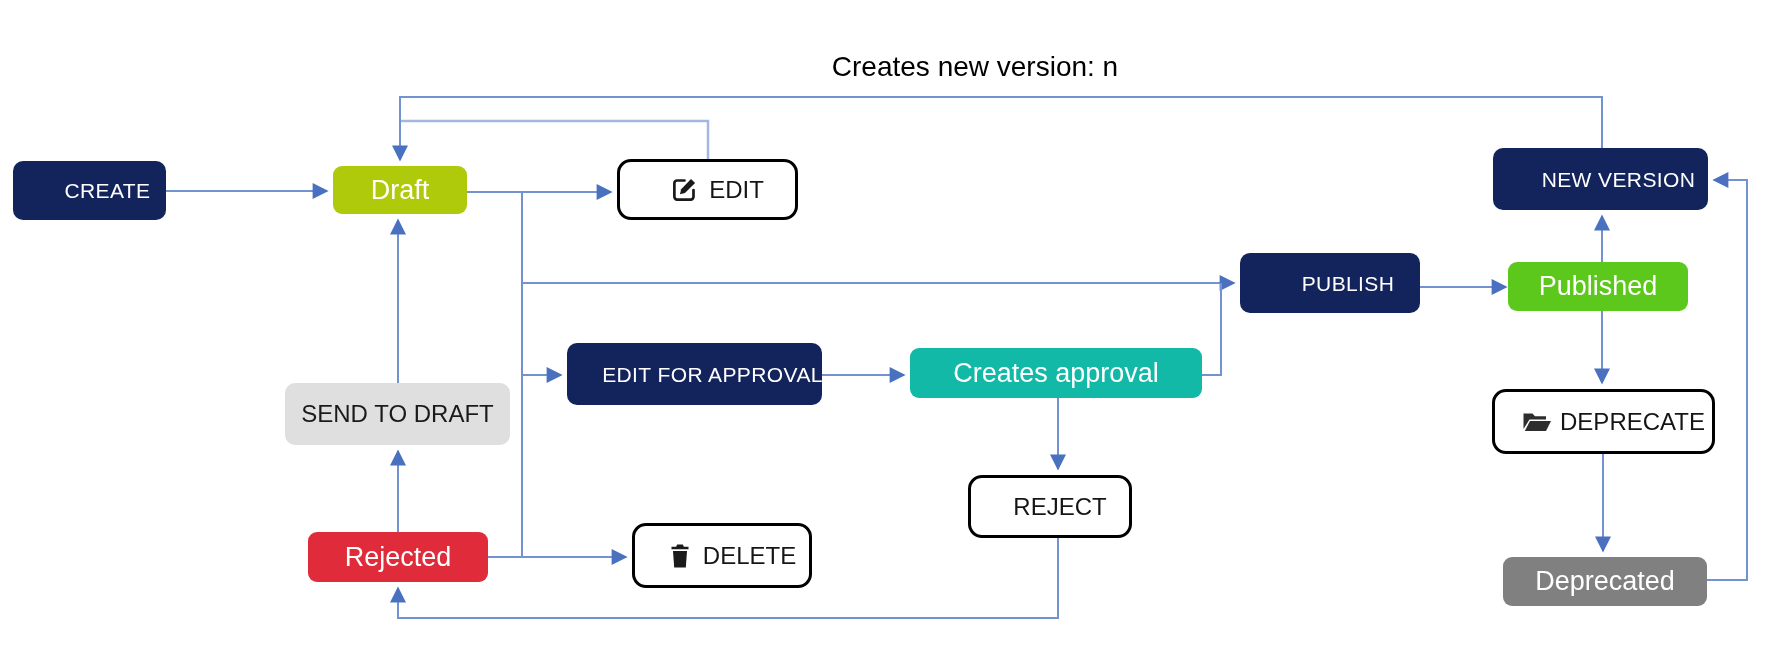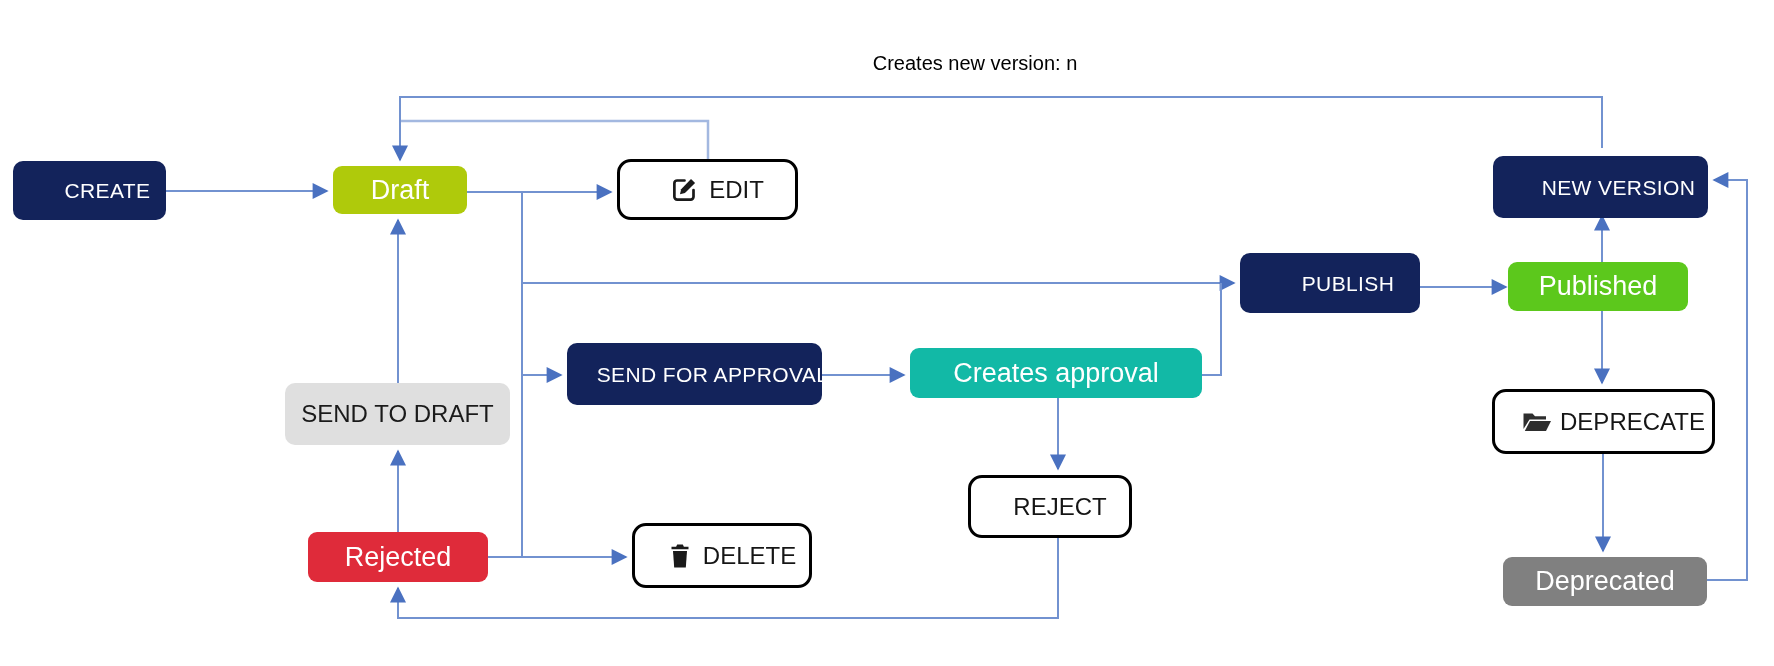--- a/index.html
+++ b/index.html
@@ -19,21 +19,21 @@
            font-size:24px;gap:11px;padding-left:20px;}
   .state{color:#ffffff;border-radius:9px;font-size:27px;justify-content:center;}
   .state-lime{background:#afca0b;}
   .state-green{background:#5cc81c;}
   .state-teal{background:#12b9a6;}
   .state-red{background:#df2b3a;}
   .state-gray{background:#808080;}
   .neutral{background:#dfdfdf;color:#1a1a1a;border-radius:10px;font-size:24px;}
   .annotation{
     position:absolute;left:780px;top:52px;width:390px;text-align:center;
-    font-size:20px;color:#000000;line-height:1.1;
+    font-size:28px;color:#000000;line-height:1.1;
   }
   .icon{display:inline-flex;align-items:center;justify-content:center;}
   .icon svg{display:block;}
 </style>
 </head>
 <body>
 
 <div class="canvas">
 
   <svg class="edges" viewBox="0 0 1774 666">
@@ -84,26 +84,26 @@
   </div>
 
   <div class="node navy" style="left:1240px;top:253px;width:180px;height:60px">
     <span>PUBLISH</span>
   </div>
 
   <div class="node state state-green" style="left:1508px;top:262px;width:180px;height:49px">
     <span>Published</span>
   </div>
 
-  <div class="node navy" style="left:1493px;top:156px;width:215px;height:62px">
+  <div class="node navy" style="left:1493px;top:148px;width:215px;height:62px">
     <span>NEW VERSION</span>
   </div>
 
   <div class="node navy" style="left:567px;top:343px;width:255px;height:62px">
-    <span>SEND FOR APPROVAL</span>
+    <span>EDIT FOR APPROVAL</span>
   </div>
 
   <div class="node state state-teal" style="left:910px;top:348px;width:292px;height:50px">
     <span>Creates approval</span>
   </div>
 
   <div class="node neutral" style="left:285px;top:383px;width:225px;height:62px">
     <span>SEND TO DRAFT</span>
   </div>
 

